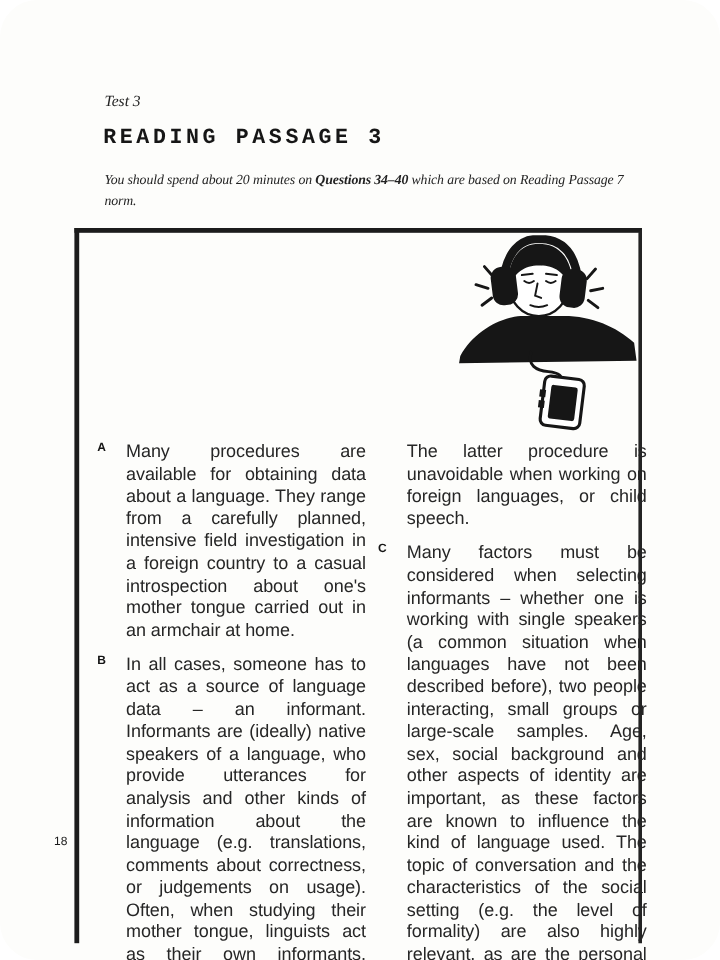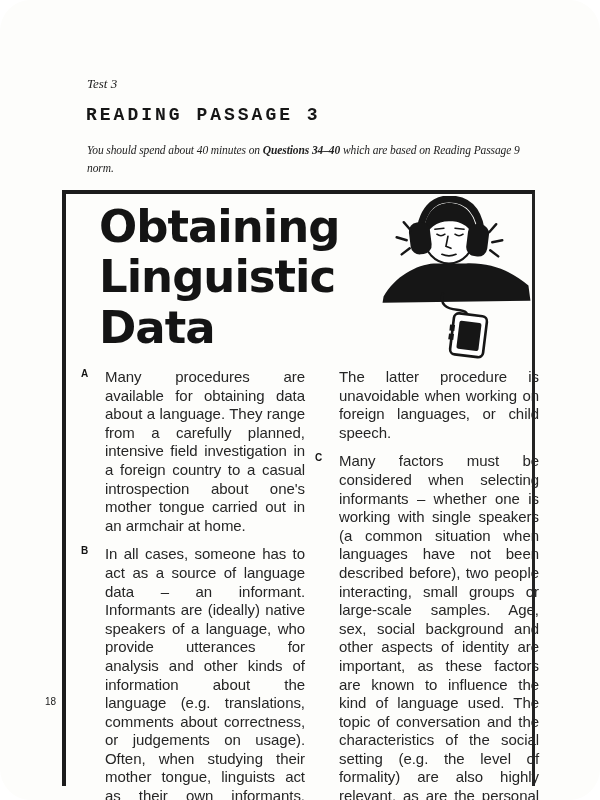--- a/index.html
+++ b/index.html
@@ -53,29 +53,24 @@
 </style>
 </head>
 <body>
 
 <div class="page">
 
   <div class="test-label">Test 3</div>
 
   <h1 class="passage-heading">READING PASSAGE 3</h1>
 
-  <p class="instructions"><span>You should spend about 40 minutes on </span><b>Questions 34–40</b><span> which are based on Reading Passage 9</span><br><span>norm.</span></p>
+  <p class="instructions"><span>You should spend about 20 minutes on </span><b>Questions 34–40</b><span> which are based on Reading Passage 7</span><br><span>norm.</span></p>
 
   <div class="passage-box">
 
-    <div class="article-title">
-      <span class="title-line">Obtaining</span>
-      <span class="title-line">Linguistic</span>
-      <span class="title-line">Data</span>
-    </div>
 
     <svg class="illustration" viewBox="0 0 150 165" aria-hidden="true">
 
       <ellipse cx="68" cy="40" rx="25" ry="27" fill="#ffffff" stroke="#161616" stroke-width="2"></ellipse>
 
       <path d="M42,46 C42,16 55,7 68,7 C83,7 97,17 96,46 C88,27 78,25 68,25 C56,25 47,31 42,46 Z" fill="#161616"></path>
 
       <path d="M38,44 C40,12 54,3 68,3 C86,3 99,13 101,42" fill="none" stroke="#161616" stroke-width="7"></path>
 
       <rect x="29" y="26" width="21" height="32" rx="9" fill="#161616" transform="rotate(-7 39 42)"></rect>

